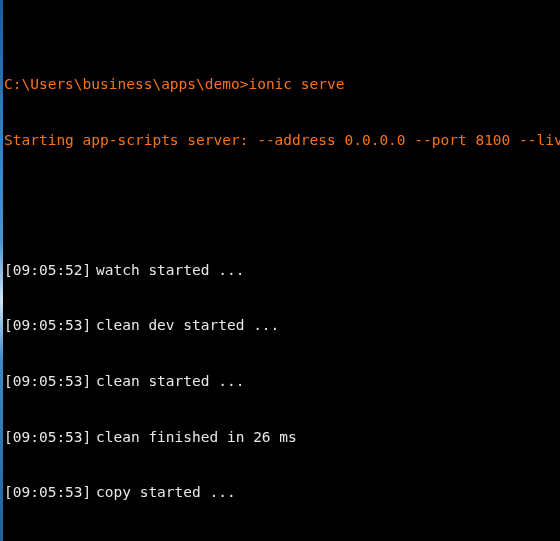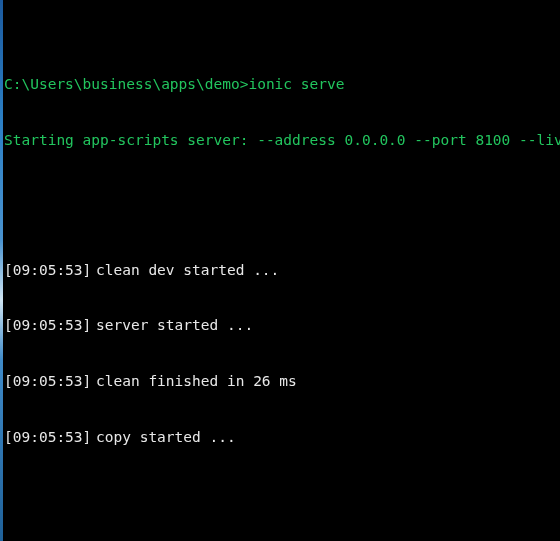--- a/index.html
+++ b/index.html
@@ -66,21 +66,21 @@
     color: #e8e8e8;
     white-space: pre;
     overflow: hidden;
   }
   .line .ts {
     color: #e8e8e8;
     display: inline-block;
     width: 92px;
   }
   .line .msg { color: #e8e8e8; }
-  .line.plain { color: #22c55e; }
+  .line.plain { color: #f97316; }
   .line.blank { color: transparent; }
 
   
   #watermark {
     position: absolute;
     left: 186px;
     top: 266px;
     font-family: "DejaVu Serif", "Liberation Serif", serif;
     font-size: 21px;
     line-height: 21px;
@@ -98,22 +98,23 @@
   <div id="window-border-left"></div>
 
   <div id="console-surface">
 
     <div id="console-lines">
 
       <div class="line plain">C:\Users\business\apps\demo&gt;ionic serve</div>
       <div class="line plain">Starting app-scripts server: --address 0.0.0.0 --port 8100 --livereloa</div>
       <div class="line blank">&nbsp;</div>
 
+      <div class="line"><span class="ts">[09:05:52]</span><span class="msg">watch started ...</span></div>
       <div class="line"><span class="ts">[09:05:53]</span><span class="msg">clean dev started ...</span></div>
-      <div class="line"><span class="ts">[09:05:53]</span><span class="msg">server started ...</span></div>
+      <div class="line"><span class="ts">[09:05:53]</span><span class="msg">clean started ...</span></div>
       <div class="line"><span class="ts">[09:05:53]</span><span class="msg">clean finished in 26 ms</span></div>
       <div class="line"><span class="ts">[09:05:53]</span><span class="msg">copy started ...</span></div>
       
       
       
       
       
       
       
       

